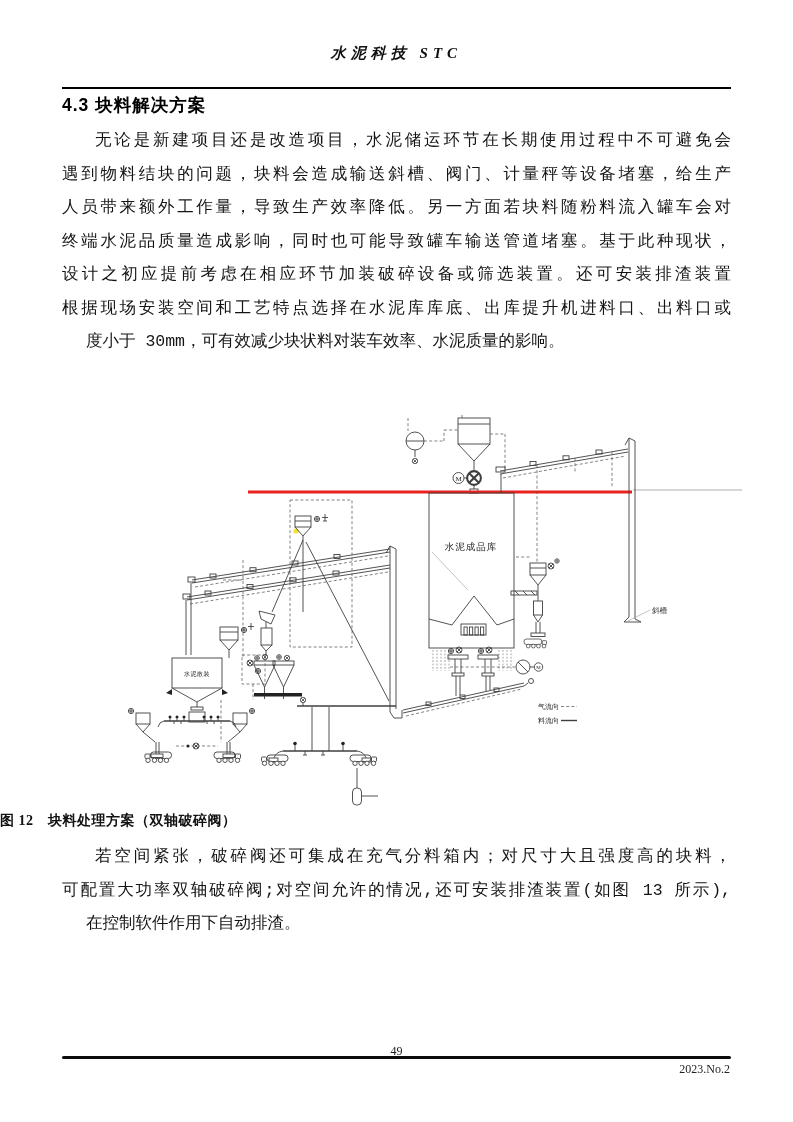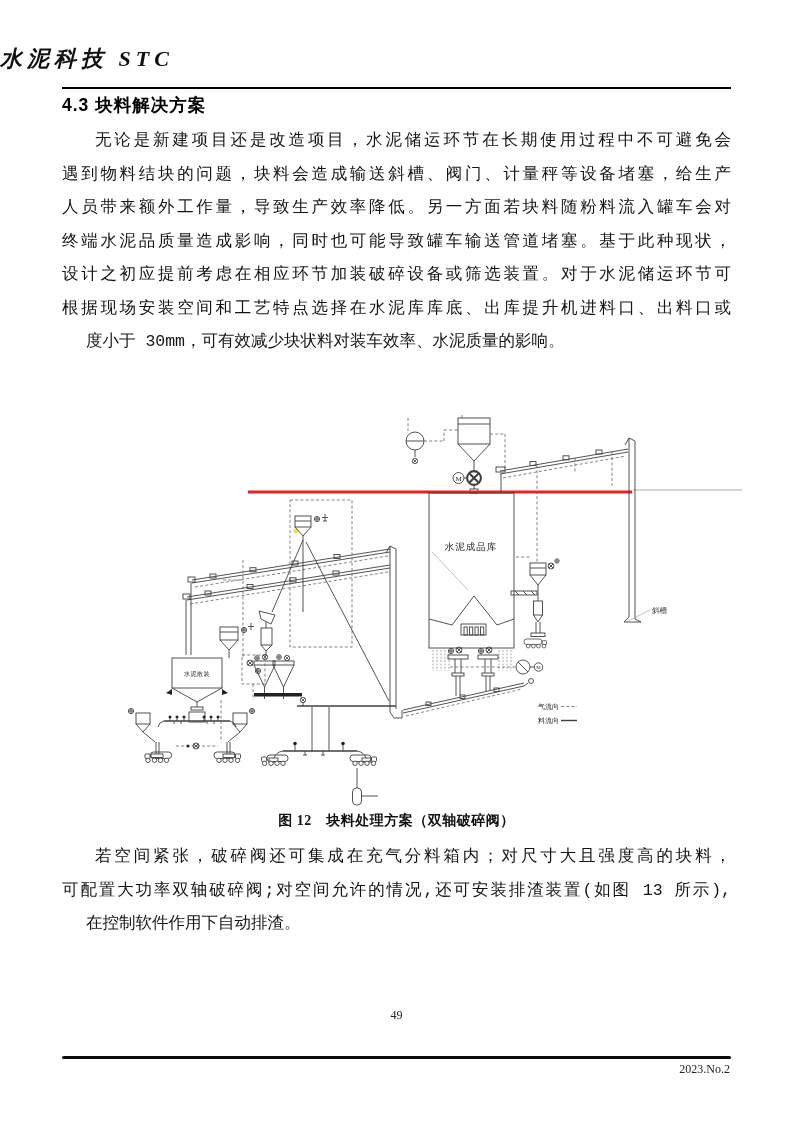--- a/index.html
+++ b/index.html
@@ -1,45 +1,45 @@
 <!DOCTYPE html>
 <html><head>
 <meta charset="utf-8">
 <style>
   html,body{margin:0;padding:0;background:#8a8a8a;}
   .page{
     position:relative;width:793px;height:1122px;margin:0 auto;background:#ffffff;
     font-family:"Liberation Serif","DejaVu Serif",serif;color:#1a1a1a;overflow:hidden;
   }
   .journal-title{
-    position:absolute;top:44px;left:0;width:793px;text-align:left;
-    font-size:22px;font-weight:700;font-style:italic;letter-spacing:5px;color:#111;
+    position:absolute;top:44px;left:0;width:793px;text-align:center;
+    font-size:15px;font-weight:700;font-style:italic;letter-spacing:5px;color:#111;
   }
   .header-rule{position:absolute;top:87px;left:62px;width:669px;height:2px;background:#000;}
   .section-heading{
     position:absolute;top:93px;left:62px;width:669px;
     font-family:"Liberation Sans","DejaVu Sans",sans-serif;
     font-size:17.5px;font-weight:700;letter-spacing:1px;color:#000;
   }
   .para{position:absolute;left:62px;width:669px;font-size:16.5px;color:#141414;}
   .para .line{
     height:33.5px;line-height:33.5px;white-space:nowrap;
     text-align:justify;text-align-last:justify;overflow:hidden;font-family:Liberation Mono, monospace;
   }
   .para .line.first{text-indent:2em;}
   .para .line.last{text-align:justify;text-align-last:left;margin-left:24px;}
   #para1{top:124px;}
   #para2{top:840px;}
   .figure-svg{position:absolute;top:415px;left:0;width:793px;height:400px;}
   .figure-caption{
-    position:absolute;top:812px;left:0;width:793px;text-align:center;
+    position:absolute;top:812px;left:0;width:793px;
     font-size:14px;font-weight:600;color:#111;letter-spacing:0.5px;
   }
   .footer-rule{position:absolute;top:1056px;left:62px;width:669px;height:2.5px;background:#0c0c0c;border-radius:2px;}
-  .footer-page{position:absolute;top:1008px;left:0;width:793px;text-align:center;font-size:12px;color:#222;}
+  .footer-page{position:absolute;top:1044px;left:0;width:793px;text-align:center;font-size:12px;color:#222;}
   .footer-issue{position:absolute;top:1062px;right:63px;font-size:12px;color:#222;text-align:right;}
 
   
   .s  {stroke:#3f3f3f;stroke-width:.9;fill:none;}
   .s2 {stroke:#3f3f3f;stroke-width:1.7;fill:none;}
   .sl {stroke:#9a9a9a;stroke-width:.6;fill:none;}
   .d  {stroke:#585858;stroke-width:.75;fill:none;stroke-dasharray:3 2.2;}
   .d2 {stroke:#7c7c7c;stroke-width:.7;fill:none;stroke-dasharray:1.8 1.6;}
   .f  {fill:#222;stroke:none;}
   .w  {fill:#fff;}
@@ -52,21 +52,21 @@
 
   <div class="journal-title">水泥科技 STC</div>
   <div class="header-rule"></div>
   <div class="section-heading">4.3 块料解决方案</div>
 
   <div id="para1" class="para">
       <div class="line first">无论是新建项目还是改造项目，水泥储运环节在长期使用过程中不可避免会</div>
       <div class="line">遇到物料结块的问题，块料会造成输送斜槽、阀门、计量秤等设备堵塞，给生产</div>
       <div class="line">人员带来额外工作量，导致生产效率降低。另一方面若块料随粉料流入罐车会对</div>
       <div class="line">终端水泥品质量造成影响，同时也可能导致罐车输送管道堵塞。基于此种现状，</div>
-      <div class="line">设计之初应提前考虑在相应环节加装破碎设备或筛选装置。对于水泥储运环节可</div>
+      <div class="line">设计之初应提前考虑在相应环节加装破碎设备或筛选装置。还可安装排渣装置</div>
       <div class="line">根据现场安装空间和工艺特点选择在水泥库库底、出库提升机进料口、出料口或</div>
       <div class="line last">度小于 30mm，可有效减少块状料对装车效率、水泥质量的影响。</div>
     </div>
 
   <svg class="figure-svg" viewBox="0 415 793 400" xmlns="http://www.w3.org/2000/svg">
     <defs>
       <g id="truck">
         <rect x="0" y="0" width="21" height="6.5" rx="3" class="s"></rect>
         <rect x="21.5" y="2" width="5" height="4.5" rx="0.8" class="s"></rect>
         <circle cx="5" cy="8.3" r="2.2" class="s w"></circle>

